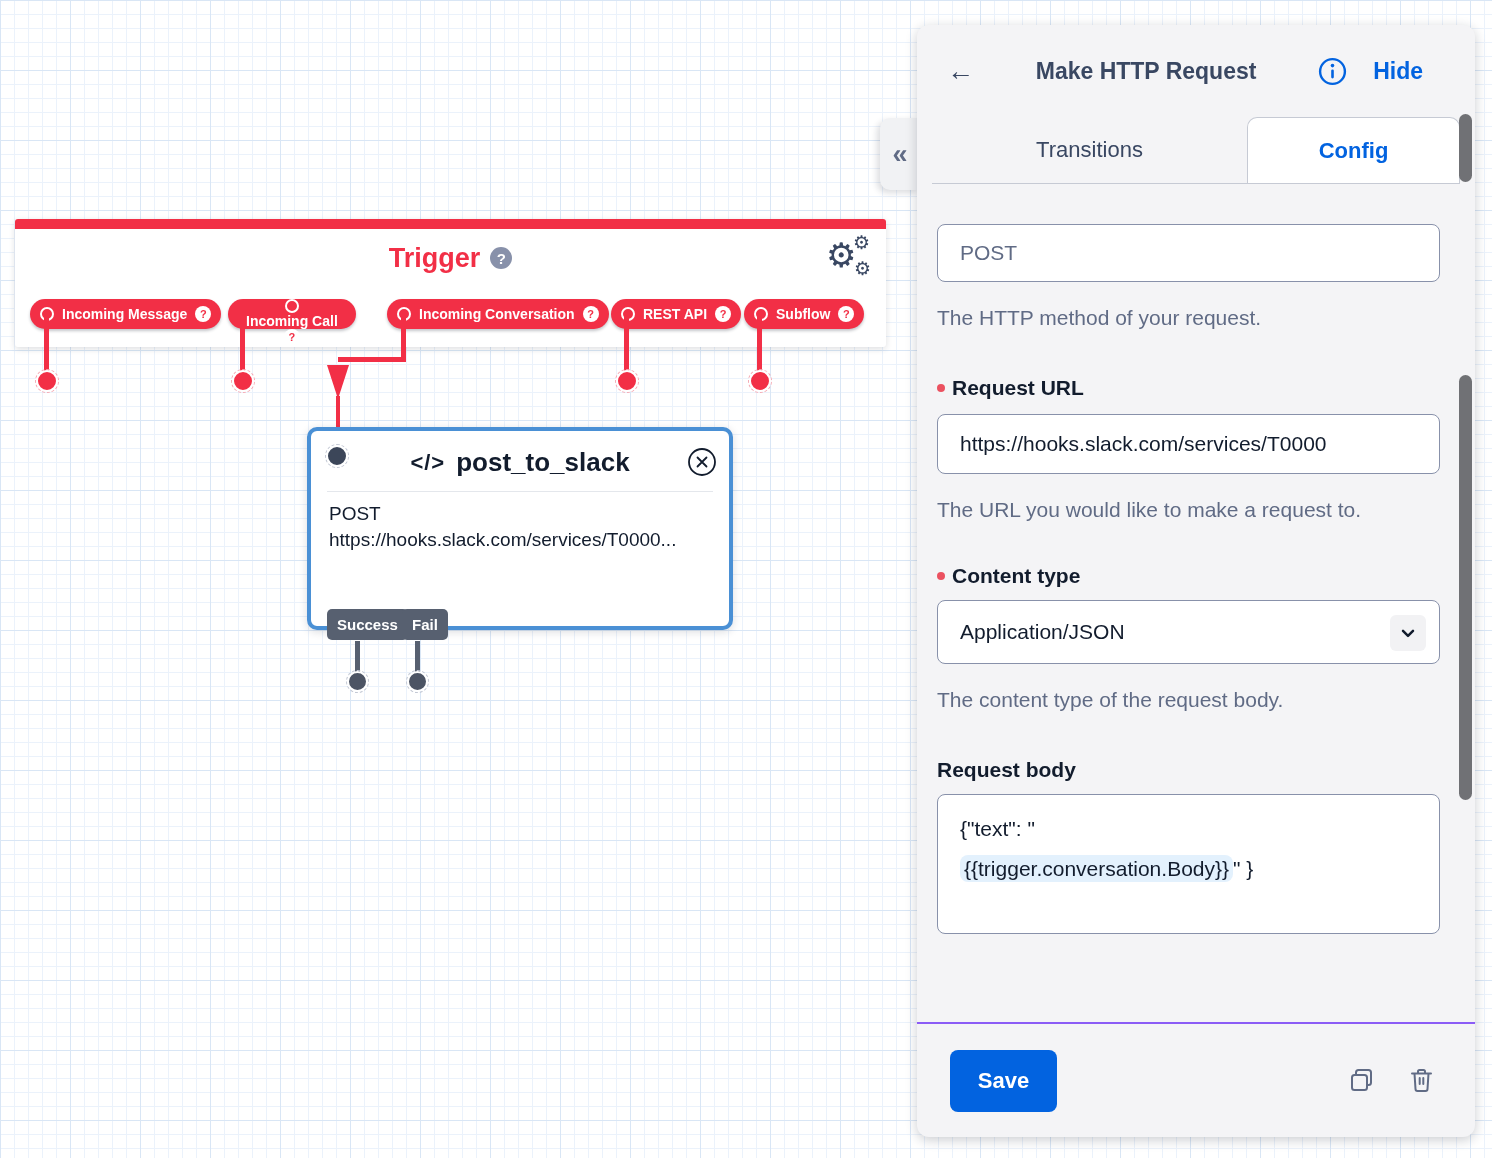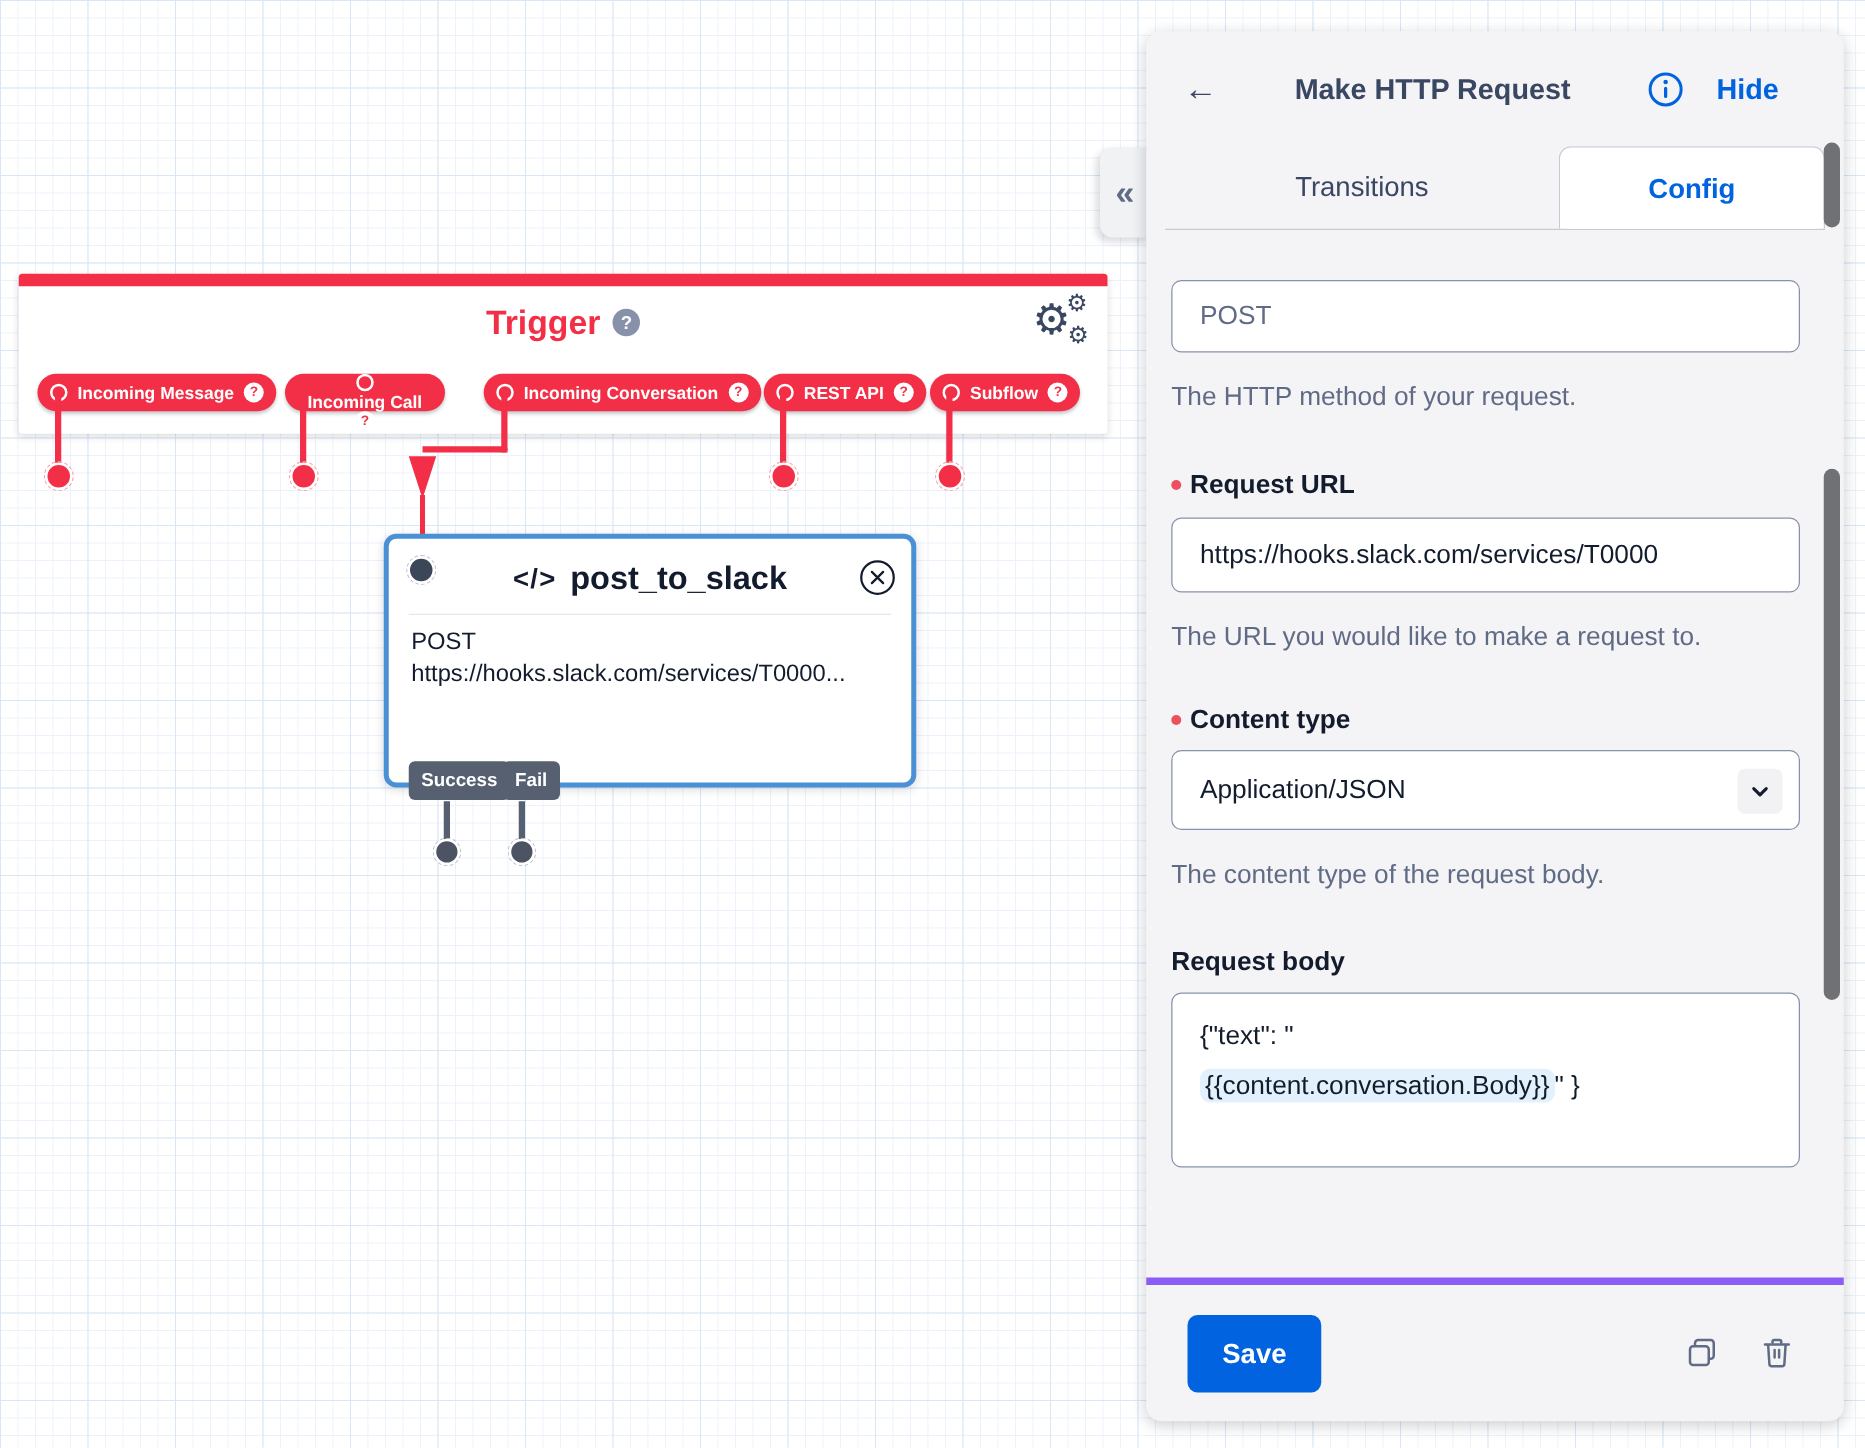--- a/index.html
+++ b/index.html
@@ -96,21 +96,21 @@
   .req-dot { width:8px; height:8px; border-radius:50%; background:#eb5160; margin-right:7px; flex:none; }
   .url-box { height:60px; margin-top:14px; }
   .select-box { height:64px; margin-top:12px; position:relative; padding-right:70px; cursor:pointer; }
   .select-chevron { position:absolute; right:13px; top:14px; width:36px; height:36px;
     background:#f2f2f4; border-radius:6px; display:flex; align-items:center; justify-content:center; }
   .body-box { height:140px; margin-top:12px; align-items:flex-start; padding-top:14px;
     display:block; line-height:40px; white-space:normal; cursor:text; }
   .hl { background:#e3f1fd; border-radius:8px; padding:2px 4px; }
   .mt42 { margin-top:42px; } .mt38 { margin-top:38px; }
 
-  .panel-footer { flex:none; height:115px; border-top:6px solid #8b5cf6;
+  .panel-footer { flex:none; height:115px; border-top:2px solid #8b5cf6;
     display:flex; align-items:center; padding:0 40px 0 33px; }
   .save-btn { width:107px; height:62px; background:#0263e0; border:none; border-radius:8px;
     color:#fff; font-size:22px; font-weight:bold; font-family:inherit; cursor:pointer; }
   .footer-icons { margin-left:auto; display:flex; gap:33px; }
   .icon-btn { width:27px; height:27px; cursor:pointer; }
 
   .scroll-thumb { position:absolute; left:1459px; width:13px; border-radius:7px; background:#707175; }
   .thumb-1 { top:114px; height:68px; }
   .thumb-2 { top:375px; height:425px; }
 </style>
@@ -248,21 +248,21 @@
           </svg>
       </span>
     </div>
     <div class="helper">The content type of the request body.</div>
 
     <div class="field-label mt42">
       <span>Request body</span>
     </div>
     <div class="inputbox body-box">
       <span>{"text": "</span><br>
-      <span class="hl">{{content.conversation.Body}}</span><span>" }</span>
+      <span class="hl">{{trigger.conversation.Body}}</span><span>" }</span>
     </div>
   </div>
 
   <div class="panel-footer">
     <button class="save-btn">Save</button>
     <div class="footer-icons">
       <span class="icon-btn">
         <svg width="27" height="27" viewBox="0 0 27 27">
             <rect x="8" y="3" width="15" height="15" rx="2.5" fill="#f4f4f6" stroke="#606b85" stroke-width="2"></rect>
             <rect x="4" y="8" width="15" height="15" rx="2.5" fill="#f4f4f6" stroke="#606b85" stroke-width="2"></rect>

